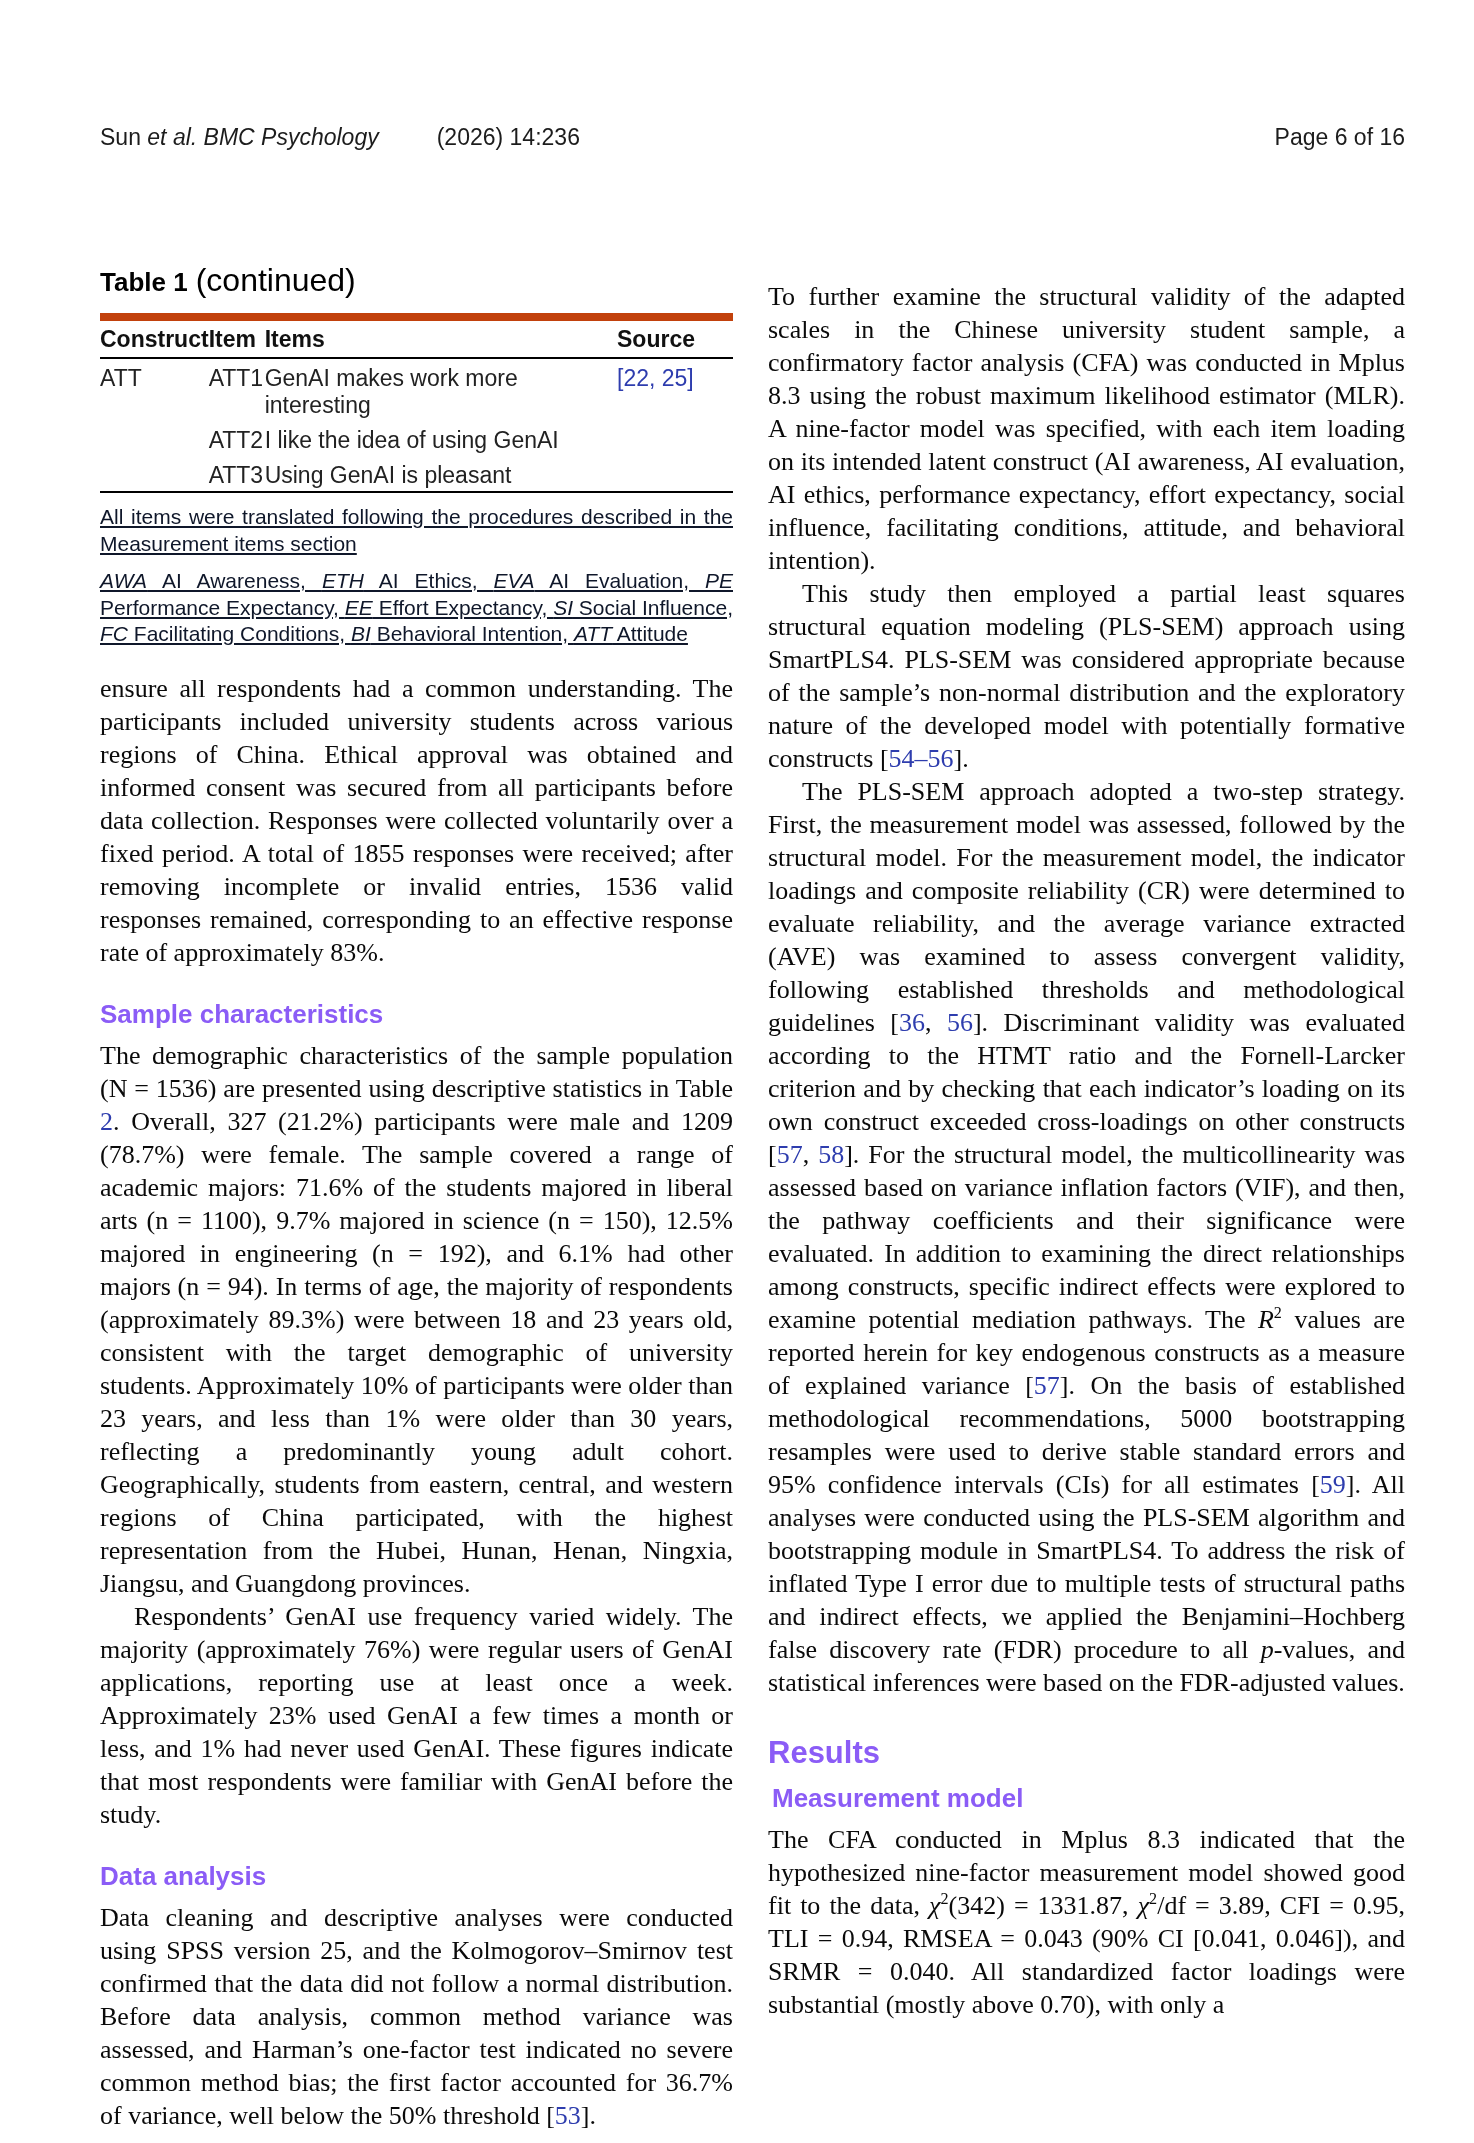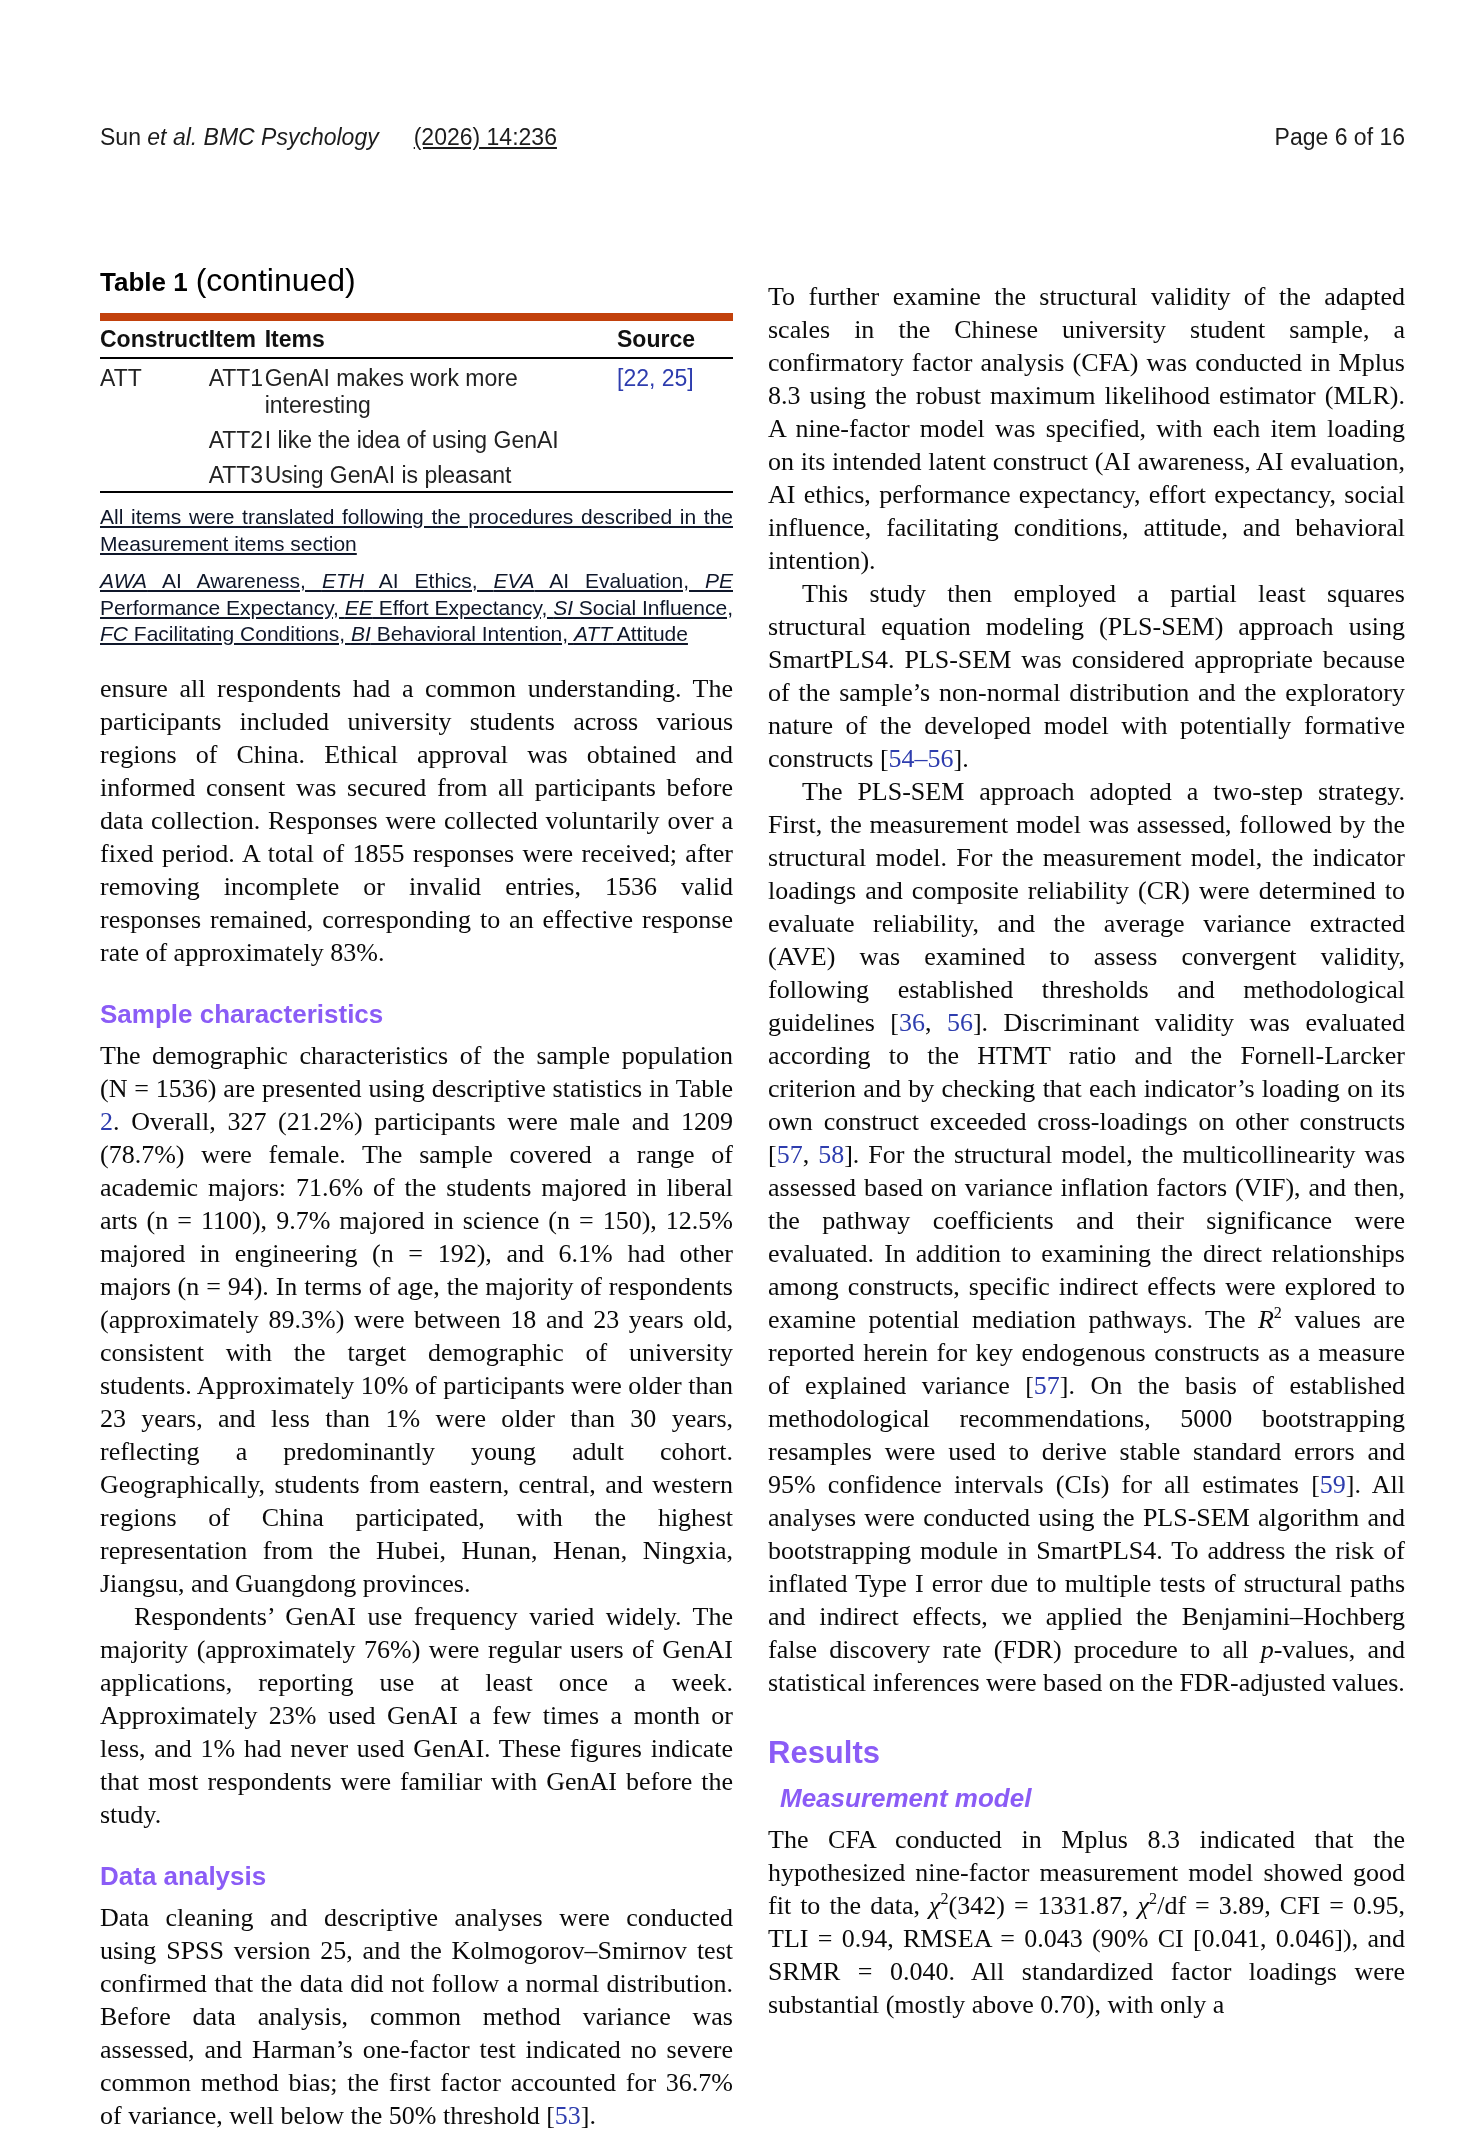--- a/index.html
+++ b/index.html
@@ -12,21 +12,21 @@
     color: #0a0a0a;
     overflow: hidden;
   }
   .page-header {
     position: absolute; top: 124px; left: 100px; width: 1305px;
     display: flex; justify-content: space-between; align-items: baseline;
     font-family: "Liberation Sans", sans-serif;
     font-size: 23px; color: #1c1c1c;
   }
   .hdr-left .it { font-style: italic; margin-top: 16px; }
-  .hdr-vol { margin-left: 35px; text-decoration: underline; }
+  .hdr-vol { margin-left: 58px; }
 
   .col { position: absolute; }
   .col-left  { left: 100px; top: 262px; width: 633px; }
   .col-right { left: 768px; top: 280px; width: 637px; }
 
   
   .tbl-title { font-family: "Liberation Sans", sans-serif; font-size: 26px; font-weight: bold; color:#000; }
   .tbl-title .cont { font-weight: normal; font-size: 32px; margin-left: 8px; }
   table.t1 {
     width: 100%; border-collapse: collapse; margin-top: 14px;
@@ -57,21 +57,21 @@
   }
   .para.indent { text-indent: 34px; }
   .body-start { margin-top: 24px; }
 
   .sec-h {
     font-family: "Liberation Sans", sans-serif;
     font-size: 26px; font-weight: bold; color: #8b5cf6;
     margin: 30px 0 9px;
   }
   .sec-h.big { font-size: 31px; margin: 36px 0 12px; }
-  .sec-h.tight { margin: 0 12px 9px; font-style: italic; }
+  .sec-h.tight { margin: 0 4px 9px; }
 
   .link { color: var(--link-blue); cursor: pointer; }
   .it { font-style: italic; }
   sup { font-size: 0.62em; line-height: 0; vertical-align: super; }
 </style>
 </head>
 <body>
 
 <div class="page-header">
   <div class="hdr-left">

